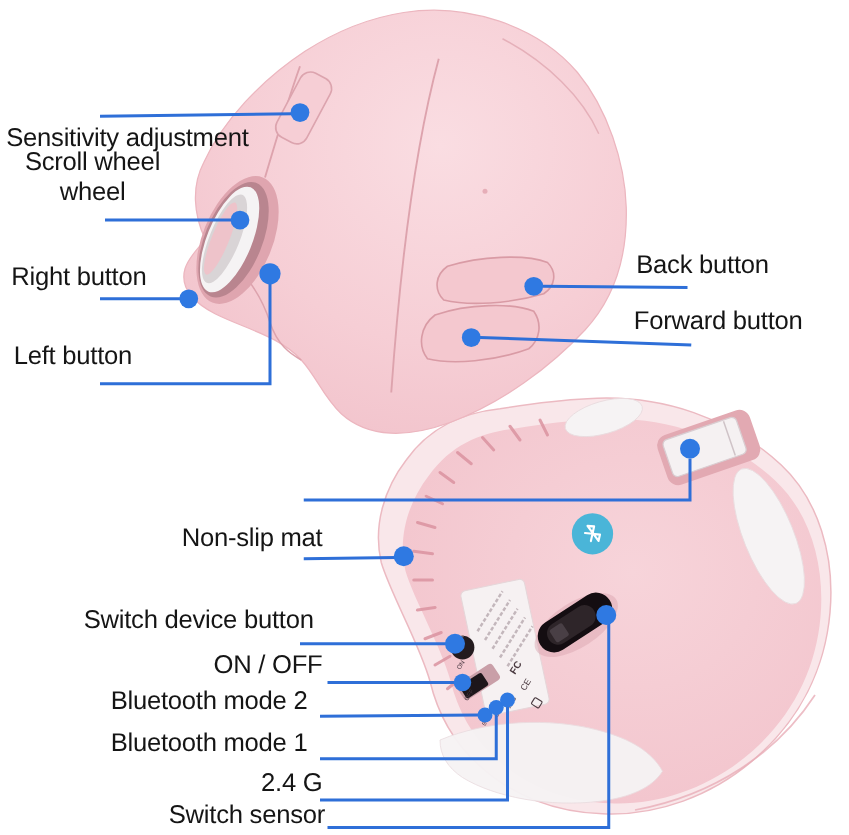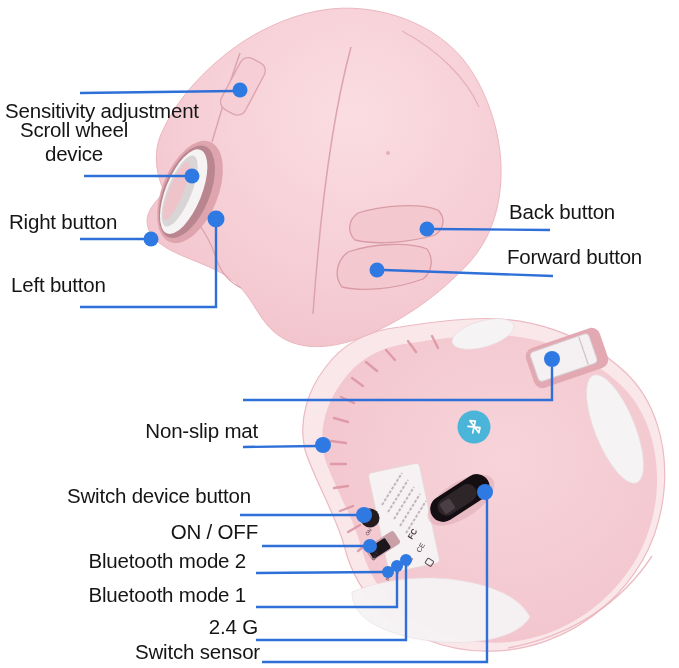--- a/index.html
+++ b/index.html
@@ -187,21 +187,21 @@
       <circle cx="397" cy="566" r="6"></circle>
       <circle cx="406" cy="560" r="6"></circle>
       <circle cx="485" cy="492" r="8"></circle>
     </g>
   </svg>
 
   <div class="lbl" style="left:5px;top:67px;margin-top:32px;">Sensitivity adjustment</div>
 
   <div class="lbl center" style="left:8px;top:118px;width:132px;">
     <div>Scroll wheel</div>
-    <div>device</div>
+    <div>wheel</div>
   </div>
 
   <div class="lbl" style="left:11px;top:273px;">Left button</div>
 
   <div class="lbl" style="left:9px;top:210px;">Right button</div>
 
   <div class="lbl" style="left:509px;top:200px;">Back button</div>
 
   <div class="lbl" style="left:507px;top:245px;">Forward button</div>
 

